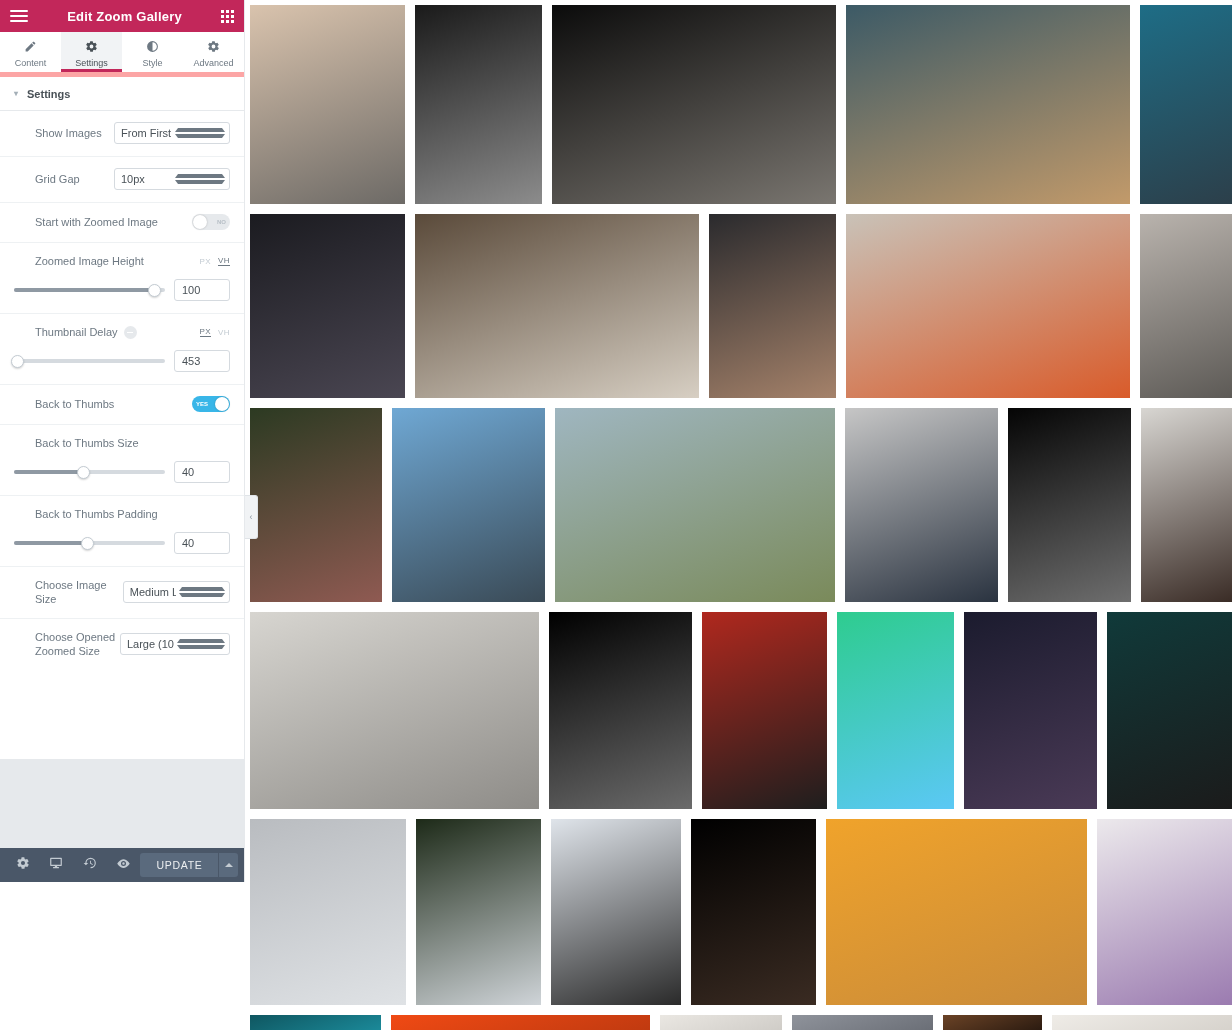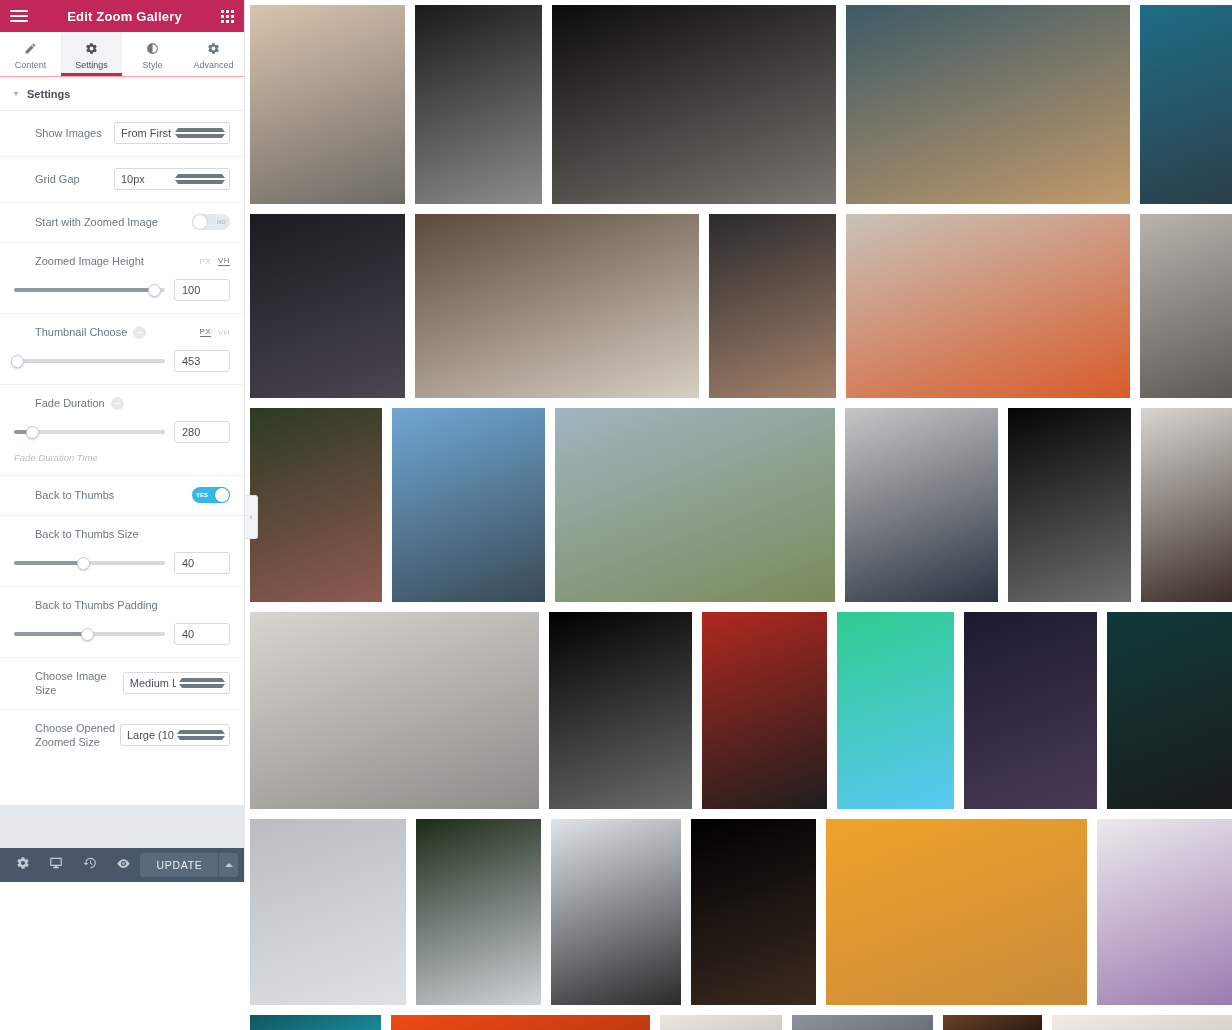--- a/index.html
+++ b/index.html
@@ -29,21 +29,21 @@
   .hamburger i { display: block; height: 2px; background: #fff; border-radius: 1px; }
   .panel-title {
     color: #fff; font-size: 13px; font-weight: bold; letter-spacing: .2px;
     flex: 1; text-align: center;
   }
   .grid-icon { display: grid; grid-template-columns: repeat(3,3px); gap: 2px; cursor: pointer; }
   .grid-icon i { width: 3px; height: 3px; background: #fff; display: block; }
 
   .tabs {
     height: 45px; display: flex; background: #fff;
-    border-bottom: 1px solid #fca5a5; flex: 0 0 45px;
+    border-bottom: 5px solid #fca5a5; flex: 0 0 45px;
   }
   .tab {
     flex: 1; display: flex; flex-direction: column;
     align-items: center; justify-content: center; gap: 3px;
     font-size: 9px; color: #6d7882; cursor: pointer;
     position: relative; padding-top: 3px;
   }
   .tab svg { fill: #6d7882; }
   .tab.active { background: #f1f3f5; color: #495157; }
   .tab.active svg { fill: #495157; }
@@ -301,57 +301,39 @@
             <div class="fill" style="width:93%"></div>
             <div class="handle" style="left:93%"></div>
           </div>
           <div class="txt">100</div>
         </div>
       </div>
 
       <div class="ctrl">
         <div class="row">
           <div class="lbl-wrap">
-            <span class="lbl">Thumbnail Choose</span>
+            <span class="lbl">Thumbnail Delay</span>
             <span class="reset">
                 <i></i>
               </span>
           </div>
           <div class="units">
             <span class="unit active">PX</span>
             <span class="unit">VH</span>
           </div>
         </div>
         <div class="slider-row">
           <div class="track">
             <div class="fill" style="width:2%"></div>
             <div class="handle" style="left:2%"></div>
           </div>
           <div class="txt">453</div>
         </div>
       </div>
 
-      <div class="ctrl">
-        <div class="row">
-          <div class="lbl-wrap">
-            <span class="lbl">Fade Duration</span>
-            <span class="reset">
-                <i></i>
-              </span>
-          </div>
-        </div>
-        <div class="slider-row">
-          <div class="track">
-            <div class="fill" style="width:12%"></div>
-            <div class="handle" style="left:12%"></div>
-          </div>
-          <div class="txt">280</div>
-        </div>
-        <div class="hint">Fade Duration Time</div>
-      </div>
 
 
 
       <div class="ctrl">
         <div class="row">
           <div class="lbl">Back to Thumbs</div>
           <div class="switch on">
             <span class="st">YES</span>
             <span class="knob"></span>
           </div>

